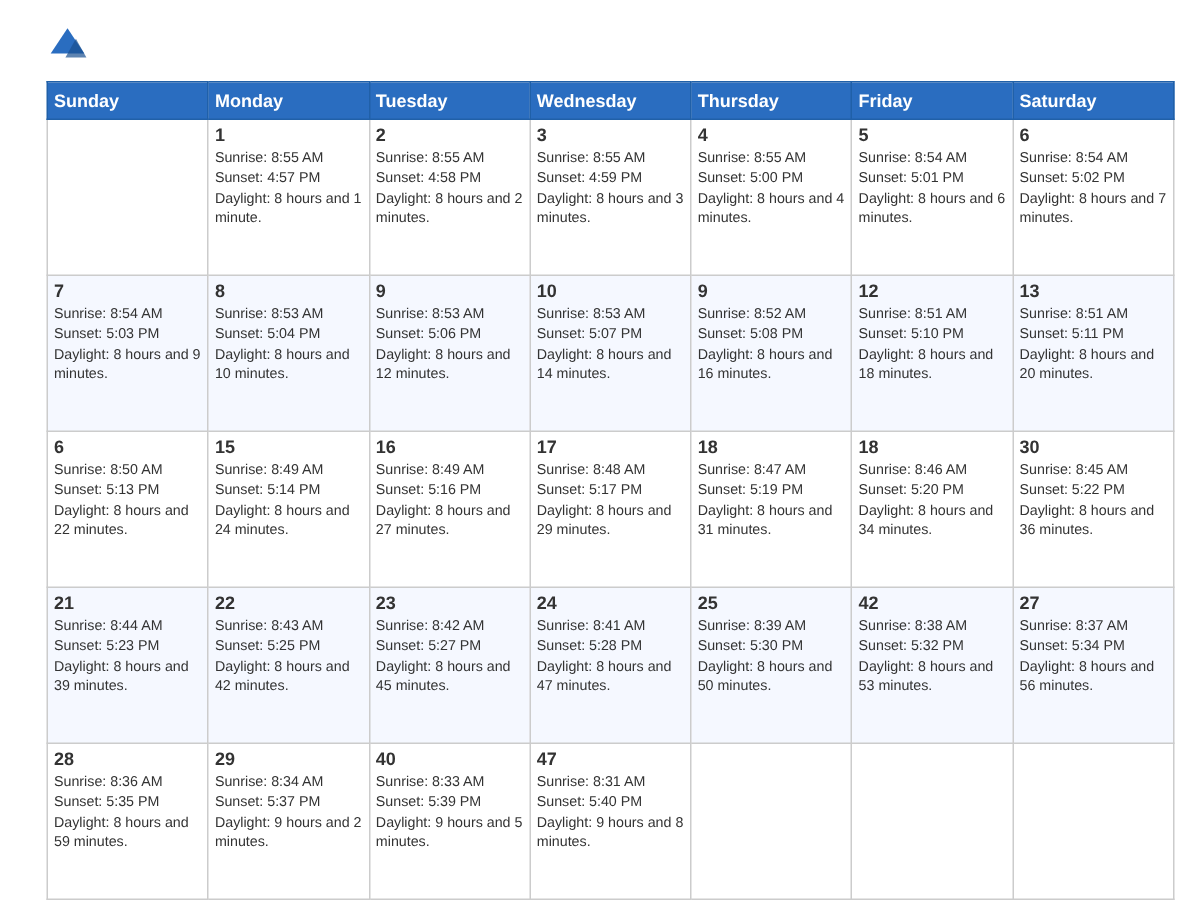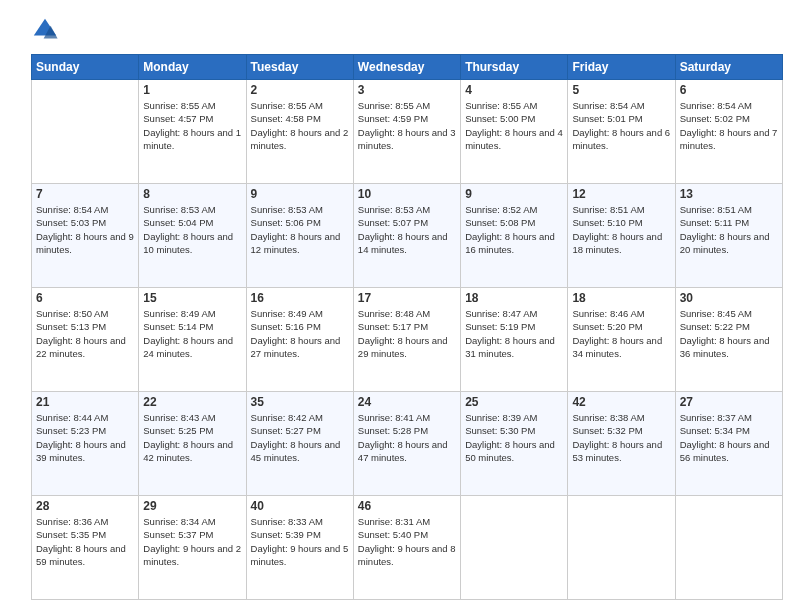--- a/index.html
+++ b/index.html
@@ -226,21 +226,21 @@
         <tr>
           <td>
             <span class="day-num">21</span>
             <div class="day-info">Sunrise: 8:44 AM<br>Sunset: 5:23 PM<br>Daylight: 8 hours and 39 minutes.</div>
           </td>
           <td>
             <span class="day-num">22</span>
             <div class="day-info">Sunrise: 8:43 AM<br>Sunset: 5:25 PM<br>Daylight: 8 hours and 42 minutes.</div>
           </td>
           <td>
-            <span class="day-num">35</span>
+            <span class="day-num">23</span>
             <div class="day-info">Sunrise: 8:42 AM<br>Sunset: 5:27 PM<br>Daylight: 8 hours and 45 minutes.</div>
           </td>
           <td>
             <span class="day-num">24</span>
             <div class="day-info">Sunrise: 8:41 AM<br>Sunset: 5:28 PM<br>Daylight: 8 hours and 47 minutes.</div>
           </td>
           <td>
             <span class="day-num">25</span>
             <div class="day-info">Sunrise: 8:39 AM<br>Sunset: 5:30 PM<br>Daylight: 8 hours and 50 minutes.</div>
           </td>
@@ -260,21 +260,21 @@
           </td>
           <td>
             <span class="day-num">29</span>
             <div class="day-info">Sunrise: 8:34 AM<br>Sunset: 5:37 PM<br>Daylight: 9 hours and 2 minutes.</div>
           </td>
           <td>
             <span class="day-num">40</span>
             <div class="day-info">Sunrise: 8:33 AM<br>Sunset: 5:39 PM<br>Daylight: 9 hours and 5 minutes.</div>
           </td>
           <td>
-            <span class="day-num">46</span>
+            <span class="day-num">47</span>
             <div class="day-info">Sunrise: 8:31 AM<br>Sunset: 5:40 PM<br>Daylight: 9 hours and 8 minutes.</div>
           </td>
           <td class="empty-cell"></td>
           <td class="empty-cell"></td>
           <td class="empty-cell"></td>
         </tr>
       </tbody>
   </table>
 </div>
 

